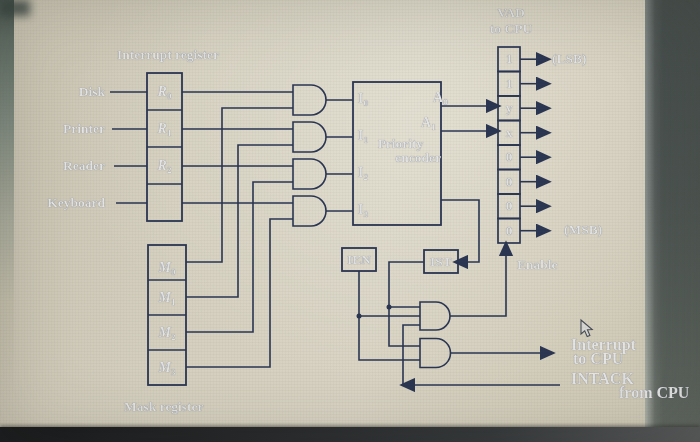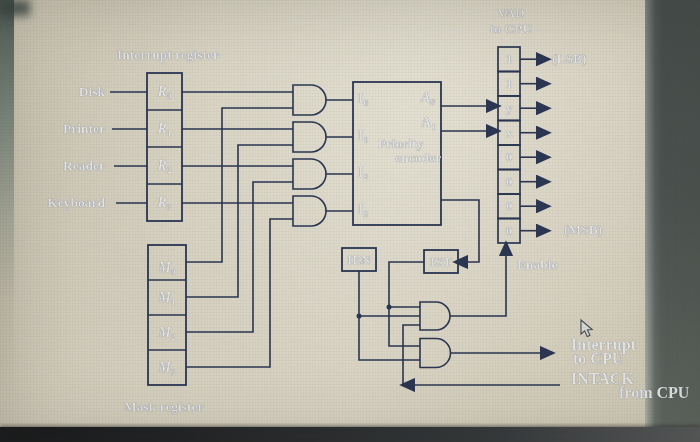--- a/index.html
+++ b/index.html
@@ -140,35 +140,34 @@
     <div class="lbl fs13 c" style="left:110px;top:47px;width:116px;">Interrupt register</div>
 
     <div class="lbl fs13 r" style="left:28px;top:84px;width:77px;">Disk</div>
     <div class="lbl fs13 r" style="left:28px;top:121px;width:77px;">Printer</div>
     <div class="lbl fs13 r" style="left:28px;top:158px;width:77px;">Reader</div>
     <div class="lbl fs13 r" style="left:28px;top:195px;width:77px;">Keyboard</div>
 
     <div class="lbl fs14 c" style="left:147px;top:73px;width:35px;height:37px;line-height:37px;"><span class="it">R</span><span class="sub">0</span></div>
     <div class="lbl fs14 c" style="left:147px;top:110px;width:35px;height:37px;line-height:37px;"><span class="it">R</span><span class="sub">1</span></div>
     <div class="lbl fs14 c" style="left:147px;top:147px;width:35px;height:37px;line-height:37px;"><span class="it">R</span><span class="sub">2</span></div>
-    <div class="lbl fs14 c" style="left:147px;top:184px;width:35px;height:37px;line-height:37px;"><span class="it">R</span><span class="sub">3</span></div>
 
     <div class="lbl fs14 c" style="left:148px;top:245px;width:38px;height:35px;line-height:46px;"><span class="it">M</span><span class="sub">0</span></div>
     <div class="lbl fs14 c" style="left:148px;top:280px;width:38px;height:35px;line-height:35px;"><span class="it">M</span><span class="sub">1</span></div>
     <div class="lbl fs14 c" style="left:148px;top:315px;width:38px;height:35px;line-height:35px;"><span class="it">M</span><span class="sub">2</span></div>
     <div class="lbl fs14 c" style="left:148px;top:350px;width:38px;height:35px;line-height:35px;"><span class="it">M</span><span class="sub">3</span></div>
 
     <div class="lbl fs13" style="left:124px;top:399px;">Mask register</div>
 
     <div class="lbl fs14" style="left:358px;top:91px;"><span>I</span><span class="sub">0</span></div>
     <div class="lbl fs14" style="left:358px;top:128px;"><span>I</span><span class="sub">1</span></div>
     <div class="lbl fs14" style="left:358px;top:165px;"><span>I</span><span class="sub">2</span></div>
     <div class="lbl fs14" style="left:358px;top:202px;"><span>I</span><span class="sub">3</span></div>
 
-    <div class="lbl fs14" style="left:421px;top:90px;font-style:italic;"><span>A</span><span class="sub">0</span></div>
+    <div class="lbl fs14" style="left:433px;top:90px;"><span>A</span><span class="sub">0</span></div>
     <div class="lbl fs14" style="left:421px;top:115px;"><span>A</span><span class="sub">1</span></div>
 
     <div class="lbl fs13 c" style="left:353px;top:136px;width:95px;">Priority</div>
     <div class="lbl fs13 c" style="left:353px;top:150px;width:88px;text-align:right;">encoder</div>
 
     <div class="lbl fs13 c" style="left:486px;top:5px;width:50px;">VAD</div>
     <div class="lbl fs13 c" style="left:483px;top:21px;width:56px;">to CPU</div>
 
     <div class="lbl fs13 c" style="left:498px;top:47px;width:22px;height:24.5px;line-height:24.5px;">1</div>
     <div class="lbl fs13 c" style="left:498px;top:71.5px;width:22px;height:24.5px;line-height:24.5px;">1</div>

